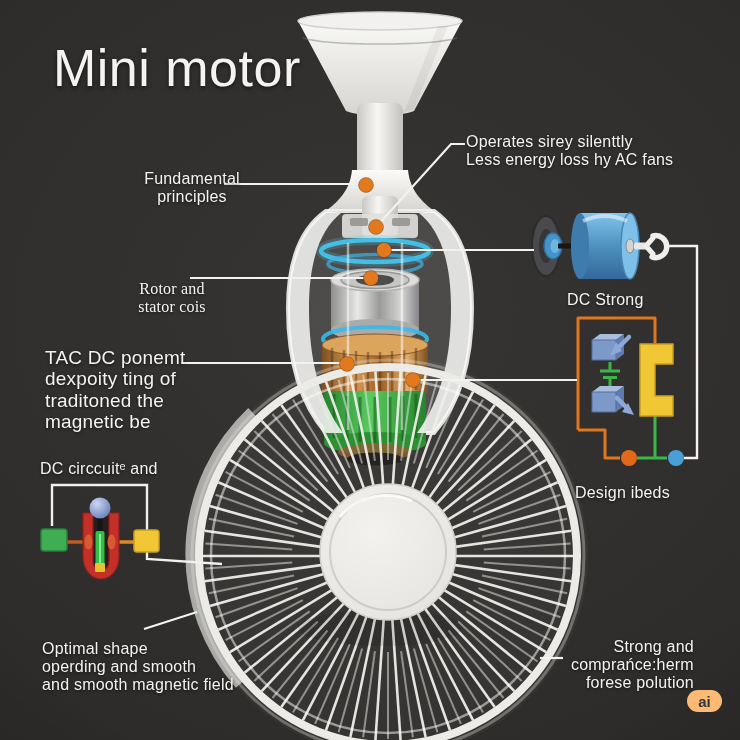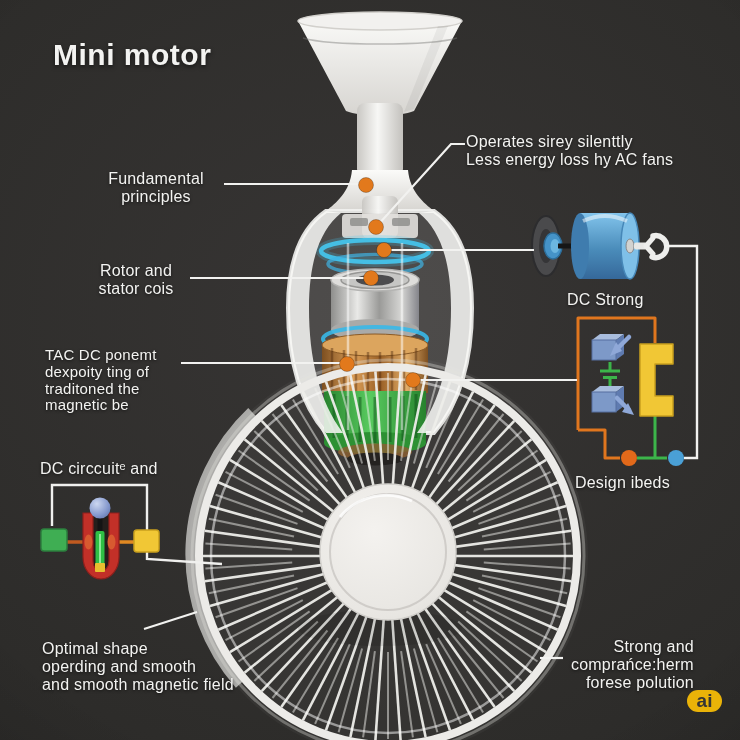--- a/index.html
+++ b/index.html
@@ -8,28 +8,28 @@
     background:radial-gradient(140% 120% at 50% 42%, #373534 0%, #2d2c2a 52%, #232221 100%);
     font-family:"Liberation Sans", sans-serif;color:#f3f3f1;
   }
   svg.scene{position:absolute;left:0;top:0;width:740px;height:740px;}
   .vignette{position:absolute;inset:0;pointer-events:none;
     background:radial-gradient(120% 110% at 50% 45%, rgba(0,0,0,0) 55%, rgba(0,0,0,0.32) 100%);}
   .label{
     position:absolute;white-space:pre-line;font-size:16px;line-height:1.12;
     letter-spacing:.2px;text-shadow:0 1px 3px rgba(0,0,0,.6);
   }
-  .label.center{text-align:center;}
+  .label.center{text-align:center;margin-left:36px;}
   #title{
-    position:absolute;left:53px;top:38px;font-size:30px;font-weight:700;
+    position:absolute;left:53px;top:38px;font-size:52px;font-weight:400;
     letter-spacing:.5px;text-shadow:0 2px 4px rgba(0,0,0,.55);
   }
   .badge{
     position:absolute;left:687px;top:690px;width:35px;height:22px;border-radius:11px;
-    background:#eab308;color:#353535;font-weight:700;font-size:19px;
+    background:#fdba74;color:#353535;font-weight:700;font-size:15px;
     display:flex;align-items:center;justify-content:center;
   }
 </style>
 </head>
 <body>
 
 <svg class="scene" viewBox="0 0 740 740">
   <defs>
     <linearGradient id="gWhiteV" x1="0" y1="0" x2="0" y2="1">
       <stop offset="0" stop-color="#fbfbf9"></stop>
@@ -325,31 +325,31 @@
 </svg>
 
 <div class="vignette"></div>
 
 <div id="title">Mini motor</div>
 
 <div class="label center" style="left:86px;top:170px;width:140px;">Fundamental
 principles</div>
 <div class="label" style="left:466px;top:133px;">Operates sirey silenttly
 Less energy loss hy AC fans</div>
-<div class="label center" style="left:83px;top:262px;width:106px;">Rotor and
+<div class="label center" style="left:83px;top:280px;width:106px;font-family:Liberation Serif, serif;">Rotor and
 stator cois</div>
-<div class="label" style="left:45px;top:347px;font-size:15px;">TAC DC ponemt
+<div class="label" style="left:45px;top:347px;font-size:19px;">TAC DC ponemt
 dexpoity ting of
 traditoned the
 magnetic be</div>
 <div class="label" style="left:40px;top:460px;">DC circcuitᵉ and</div>
 <div class="label" style="left:42px;top:620px;margin-top:20px;">Optimal shape
 operding and smooth
 and smooth magnetic field</div>
 <div class="label" style="left:567px;top:291px;">DC Strong</div>
-<div class="label" style="left:575px;top:474px;text-align:right;">Design ibeds</div>
+<div class="label" style="left:575px;top:484px;text-align:right;">Design ibeds</div>
 <div class="label" style="left:571px;top:638px;text-align:right;">Strong and
 comprańce:herm
 forese polution</div>
 
 <div class="badge">
     <span>ai</span>
   </div>
 
 </body></html>

